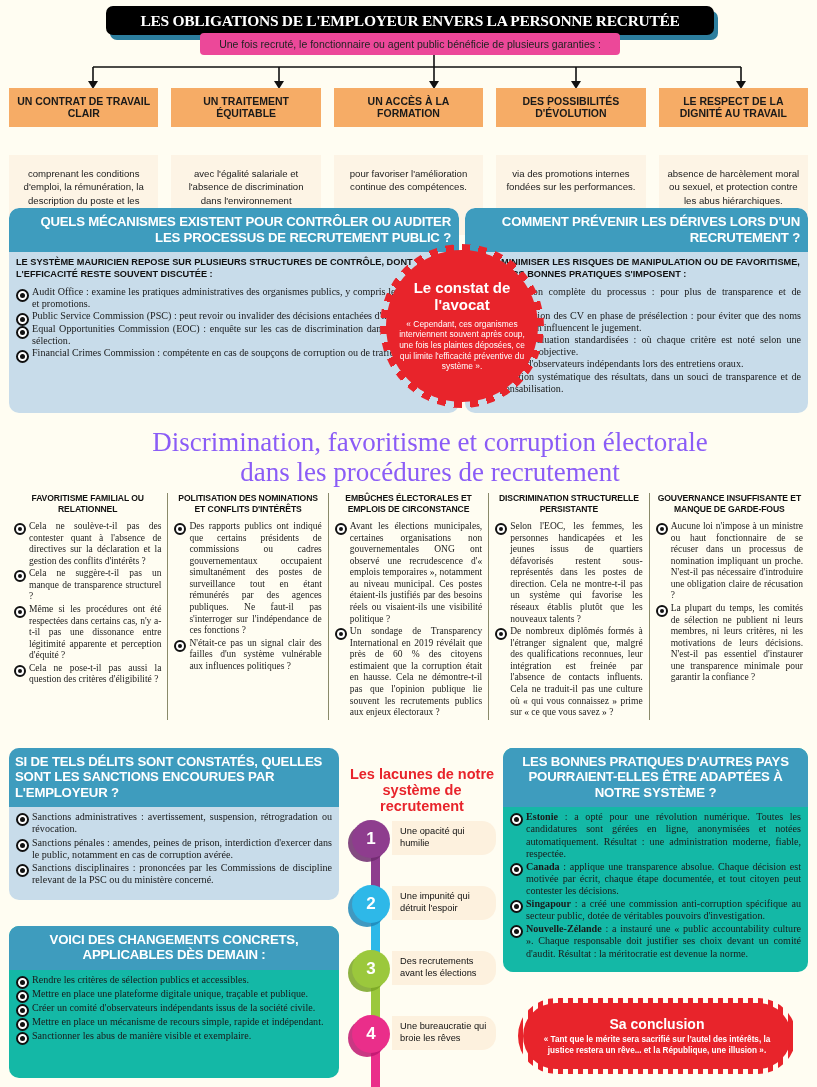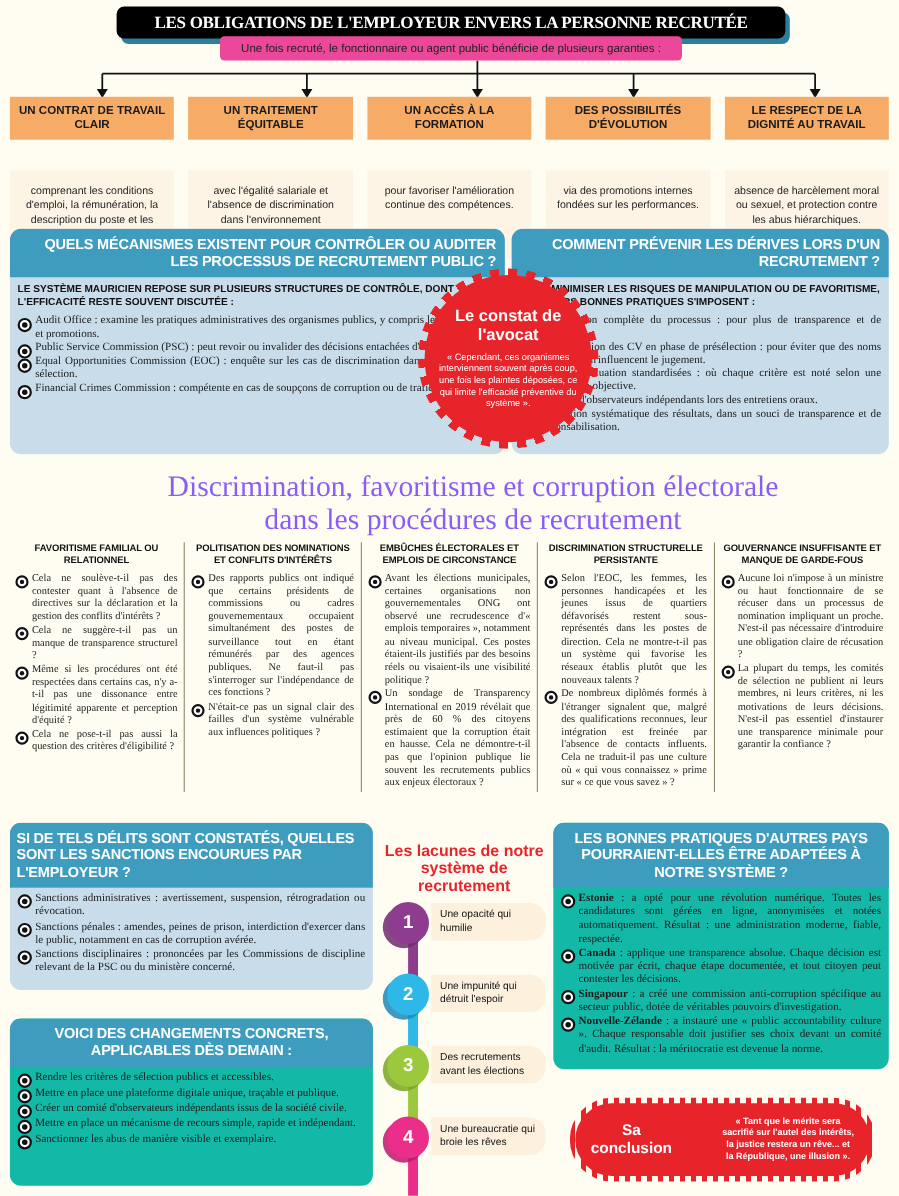--- a/index.html
+++ b/index.html
@@ -139,22 +139,22 @@
   .step .lbl{
     position:absolute;left:44px;top:1px;width:104px;min-height:32px;
     background:#FDF1DE;border-radius:0 14px 14px 0;
     font-size:9.3px;line-height:1.28;color:#111;padding:5px 6px 5px 8px;
     box-sizing:border-box;
   }
 
   .conclusion{
     position:absolute;left:523px;top:1003px;width:268px;height:66px;
     background:#E8242B;border-radius:33px;color:#fff;text-align:center;
-    display:flex;flex-direction:row;align-items:center;justify-content:center;
-    padding:4px 14px;box-sizing:border-box;gap:45px;
+    display:flex;flex-direction:column;align-items:center;justify-content:center;
+    padding:4px 14px;box-sizing:border-box;
   }
   .conclusion .t{font-weight:bold;font-size:14px;margin-bottom:3px;}
   .conclusion .q{font-weight:bold;font-size:8.2px;line-height:1.3;}
   .conclusion::before{
     content:"";position:absolute;left:-5px;top:-5px;right:-5px;bottom:-5px;
     border-radius:38px;
     background:repeating-linear-gradient(90deg,#E8242B 0 5px, transparent 5px 10px);
     z-index:-1;
   }
   b{font-weight:bold;}

